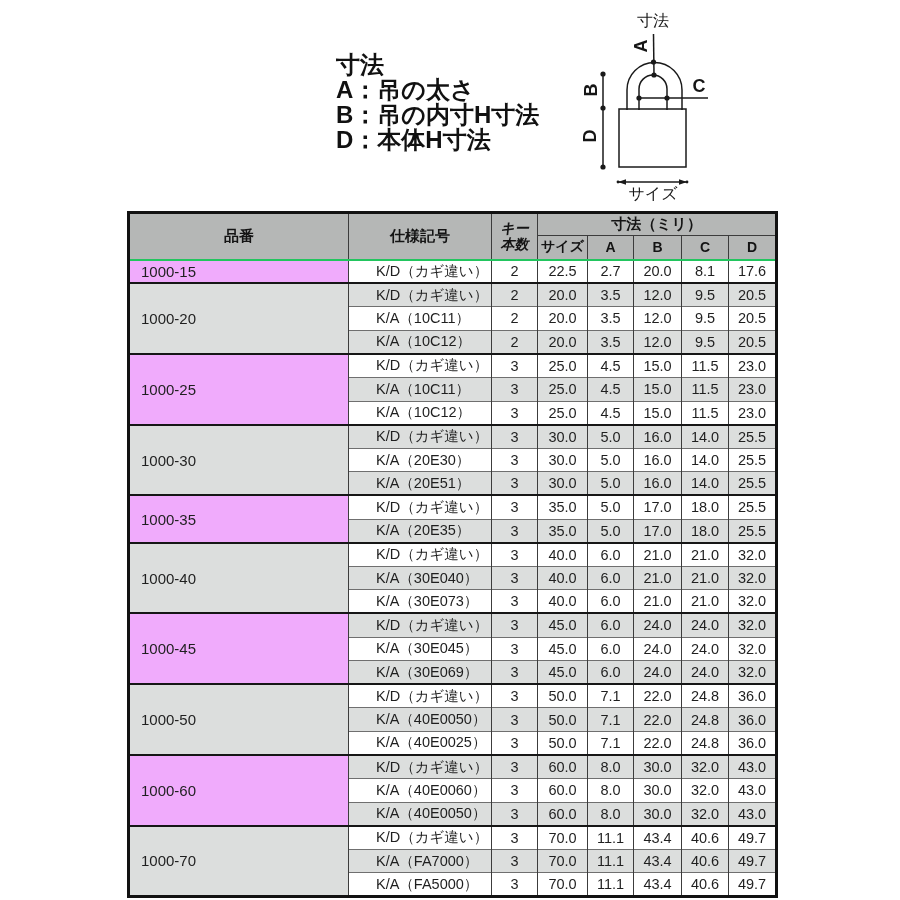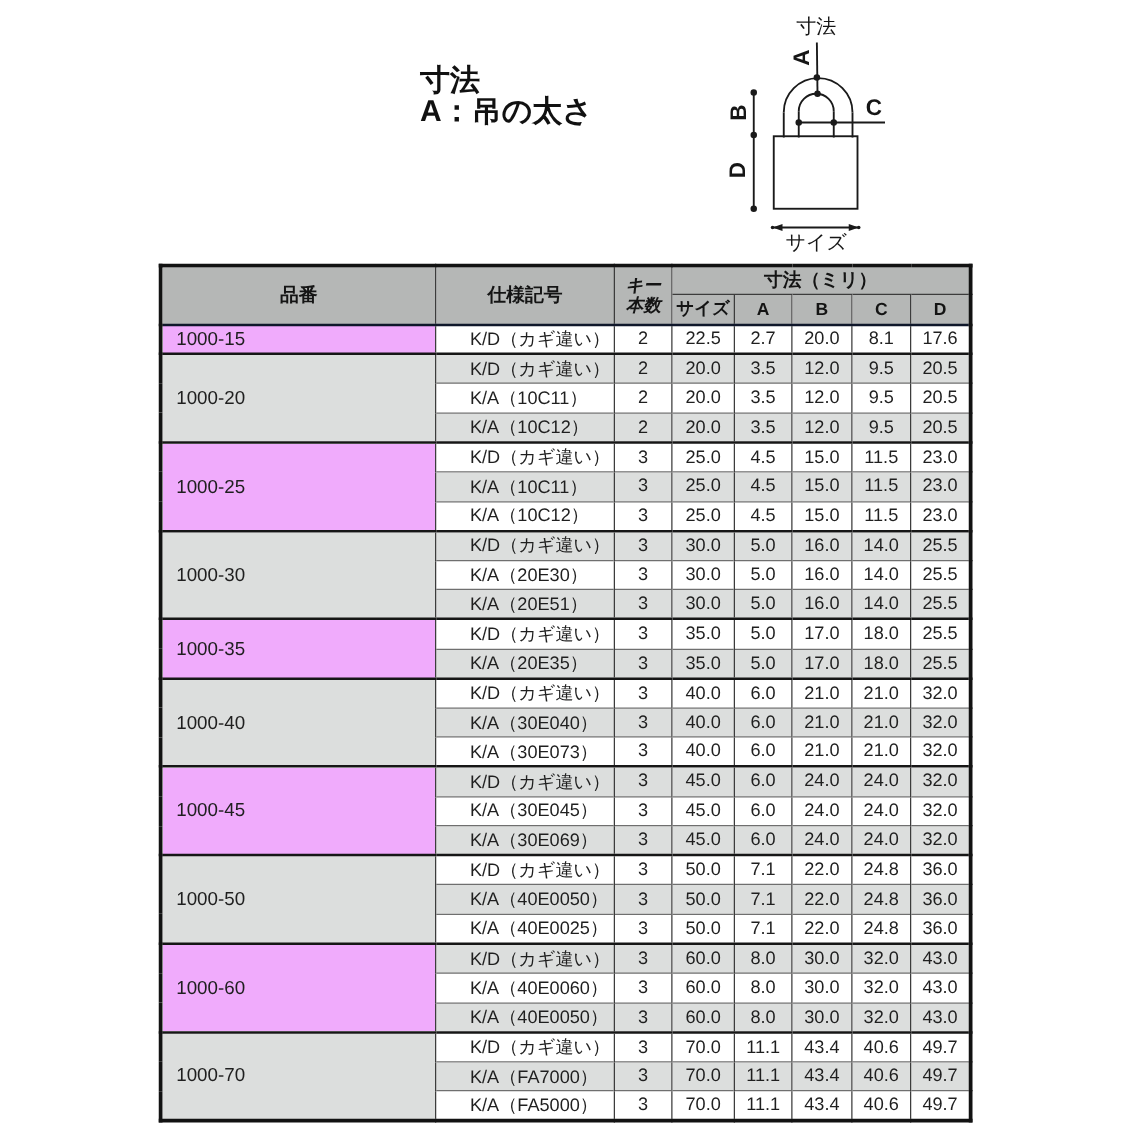--- a/index.html
+++ b/index.html
@@ -37,21 +37,21 @@
     border-left: 1px solid #3c3c3c;
     overflow: hidden; white-space: nowrap;
     vertical-align: middle;
   }
   thead th {
     background: var(--header-bg, #b5b7b6);
     font-weight: bold; font-size: 15px; text-align: center; color: #141414;
   }
   thead tr.h1 th { height: 23px; }
   thead tr.h2 th { height: 24px; border-top: 1px solid #3c3c3c; font-size: 14px; }
-  thead { border-bottom: 2px solid #0f172a; }
+  thead { border-bottom: 2px solid #22c55e; }
   th.th-size { font-size: 13.5px; }
   .key-head { line-height: 16px; font-size: 14px; font-style: italic; }
 
   tbody tr { height: 23.6px; }
   tbody td { border-top: 1px solid #6f6f6f; color: #1f1f1f; }
   tbody tr.group-start td { border-top: 2px solid #161616; }
   td.col-hinban { text-align: left; padding-left: 11px; font-size: 15px; }
   td.col-spec   { text-align: left; padding-left: 27px; }
   td.col-num    { text-align: center; }
   .g-white { background: #f0abfc; }
@@ -60,20 +60,22 @@
   .r-gray  { background: var(--stripe, #dcdedd); }
 </style>
 </head>
 <body>
 
 <div class="canvas" style="--header-bg: #b5b7b6; --stripe: #dcdedd; --text: #1c1c1c;">
 
   <div class="legend">
     <div>寸法</div>
     <div>A：吊の太さ</div>
+    <div>B：吊の内寸H寸法</div>
+    <div>D：本体H寸法</div>
   </div>
 
   <svg class="diagram" viewBox="0 0 220 210">
     <g stroke="#1a1a1a" stroke-width="1.5" fill="none">
 
       <line x1="93.5" y1="34" x2="94" y2="75"></line>
 
       <path d="M 67 90 A 27.5 27.5 0 0 1 122 90"></path>
       <line x1="67" y1="90" x2="67" y2="110"></line>
       <line x1="122" y1="90" x2="122" y2="110"></line>

